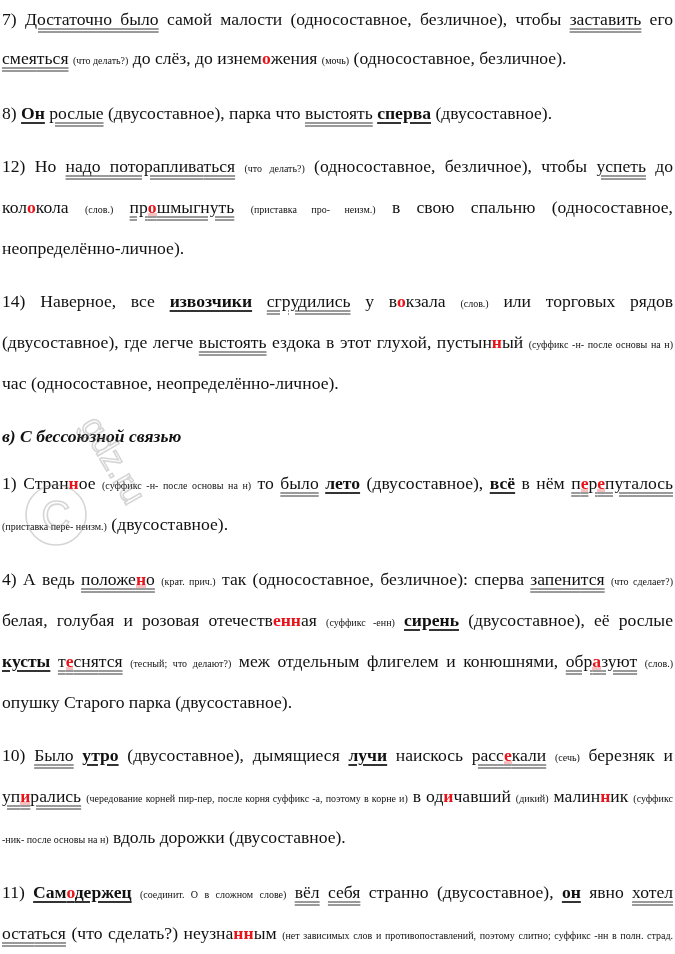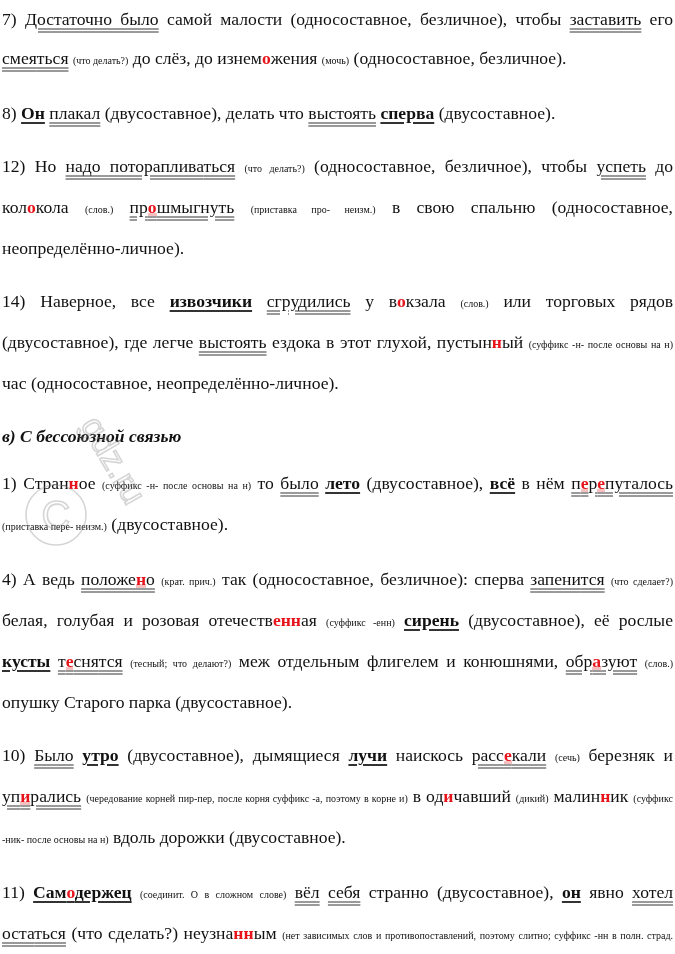--- a/index.html
+++ b/index.html
@@ -30,21 +30,21 @@
     position: absolute; left: 18px; top: 395px; width: 130px; height: 200px;
     pointer-events: none; opacity: 0.35;
   }
 </style>
 </head>
 <body>
 
 <div class="page">
   <div id="block1">
       <p class="para"><span>7) </span><span class="pred">Достаточно было</span><span> самой малости </span><span class="it">(односоставное, безличное)</span><span>, чтобы </span><span class="pred">заставить</span><span> его </span><span class="pred">смея</span><span class="pred b">ться</span><span> </span><span class="sm">(что делать?)</span><span> до слёз, до изнем</span><span class="red">о</span><span>жения </span><span class="sm">(мочь)</span><span> </span><span class="it">(односоставное, безличное)</span><span>.</span></p>
-      <p class="para"><span>8) </span><span class="subj">Он</span><span> </span><span class="pred">плакал</span><span> </span><span class="it">(двусоставное)</span><span>, делать что </span><span class="pred">выстоять</span><span> </span><span class="subj">сперва</span><span> </span><span class="it">(двусоставное)</span><span>.</span></p>
+      <p class="para"><span>8) </span><span class="subj">Он</span><span> </span><span class="pred">рослые</span><span> </span><span class="it">(двусоставное)</span><span>, парка что </span><span class="pred">выстоять</span><span> </span><span class="subj">сперва</span><span> </span><span class="it">(двусоставное)</span><span>.</span></p>
       <p class="para"><span>12) Но </span><span class="pred">надо потораплива</span><span class="pred b">ться</span><span> </span><span class="sm">(что делать?)</span><span> </span><span class="it">(односоставное, безличное)</span><span>, чтобы </span><span class="pred">успеть</span><span> до кол</span><span class="red">о</span><span>кола </span><span class="sm">(слов.)</span><span> </span><span class="pred">пр</span><span class="pred redbg">о</span><span class="pred">шмыгнуть</span><span> </span><span class="sm">(приставка про- неизм.)</span><span> в свою спальню </span><span class="it">(односоставное, неопределённо-личное)</span><span>.</span></p>
       <p class="para"><span>14) Наверное, все </span><span class="subj">извозчики</span><span> </span><span class="pred">сгрудились</span><span> у в</span><span class="red">о</span><span>кзала </span><span class="sm">(слов.)</span><span> или торговых рядов </span><span class="it">(двусоставное)</span><span>, где легче </span><span class="pred">выстоять</span><span> ездока в этот глухой, пустын</span><span class="red">н</span><span>ый </span><span class="sm">(суффикс -н- после основы на н)</span><span> час </span><span class="it">(односоставное, неопределённо-личное)</span><span>.</span></p>
     </div>
   <div class="heading">в) С бессоюзной связью</div>
   <div id="block2">
       <p class="para"><span>1) Стран</span><span class="red">н</span><span>ое </span><span class="sm">(суффикс -н- после основы на н)</span><span> то </span><span class="pred">было</span><span> </span><span class="subj">лето</span><span> </span><span class="it">(двусоставное)</span><span>, </span><span class="subj">всё</span><span> в нём </span><span class="pred">п</span><span class="pred redbg">е</span><span class="pred">р</span><span class="pred redbg">е</span><span class="pred">путалось</span><span> </span><span class="sm">(приставка пере- неизм.)</span><span> </span><span class="it">(двусоставное)</span><span>.</span></p>
       <p class="para"><span>4) А ведь </span><span class="pred">положе</span><span class="pred redbg">н</span><span class="pred">о</span><span> </span><span class="sm">(крат. прич.)</span><span> так </span><span class="it">(односоставное, безличное)</span><span>: сперва </span><span class="pred">запени</span><span class="pred b">тся</span><span> </span><span class="sm">(что сделает?)</span><span> белая, голубая и розовая отечеств</span><span class="red">енн</span><span>ая </span><span class="sm">(суффикс -енн)</span><span> </span><span class="subj">сирень</span><span> </span><span class="it">(двусоставное)</span><span>, её рослые </span><span class="subj">кусты</span><span> </span><span class="pred">т</span><span class="pred redbg">е</span><span class="pred">сня</span><span class="pred b">тся</span><span> </span><span class="sm">(тесный; что делают?)</span><span> меж отдельным флигелем и конюшнями, </span><span class="pred">обр</span><span class="pred redbg">а</span><span class="pred">зуют</span><span> </span><span class="sm">(слов.)</span><span> опушку Старого парка </span><span class="it">(двусоставное)</span><span>.</span></p>
       <p class="para"><span>10) </span><span class="pred">Было</span><span> </span><span class="subj">утро</span><span> </span><span class="it">(двусоставное)</span><span>, дымящиеся </span><span class="subj">лучи</span><span> наискось </span><span class="pred">расс</span><span class="pred redbg">е</span><span class="pred">кали</span><span> </span><span class="sm">(сечь)</span><span> березняк и </span><span class="pred">уп</span><span class="pred redbg">и</span><span class="pred">рались</span><span> </span><span class="sm">(чередование корней пир-пер, после корня суффикс -а, поэтому в корне и)</span><span> в од</span><span class="red">и</span><span>чавший </span><span class="sm">(дикий)</span><span> малин</span><span class="red">н</span><span>ик </span><span class="sm">(суффикс -ник- после основы на н)</span><span> вдоль дорожки </span><span class="it">(двусоставное)</span><span>.</span></p>
       <p class="para"><span>11) </span><span class="subj">Сам</span><span class="subj red">о</span><span class="subj">держец</span><span> </span><span class="sm">(соединит. О в сложном слове)</span><span> </span><span class="pred">вёл</span><span> </span><span class="pred">себя</span><span> странно </span><span class="it">(двусоставное)</span><span>, </span><span class="subj">он</span><span> явно </span><span class="pred">хотел оста</span><span class="pred b">ться</span><span> </span><span class="it">(что сделать?)</span><span> </span><span class="b">не</span><span>узна</span><span class="red">нн</span><span>ым </span><span class="sm">(нет зависимых слов и противопоставлений, поэтому слитно; суффикс -нн в полн. страд. прич., от глагола сов. в. на -ать)</span><span> </span><span class="it">(двусоставное)</span><span>.</span></p>
     </div>

